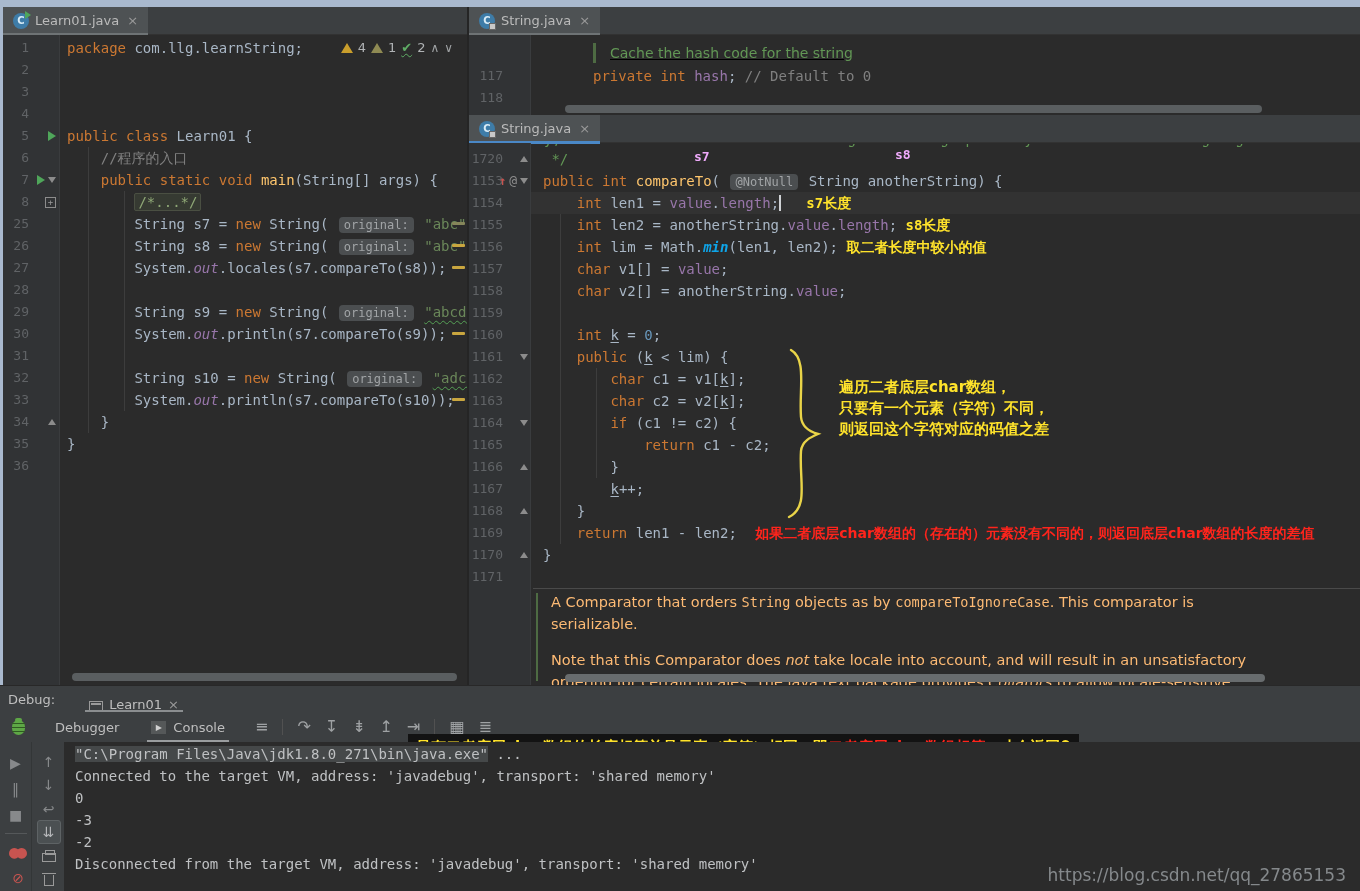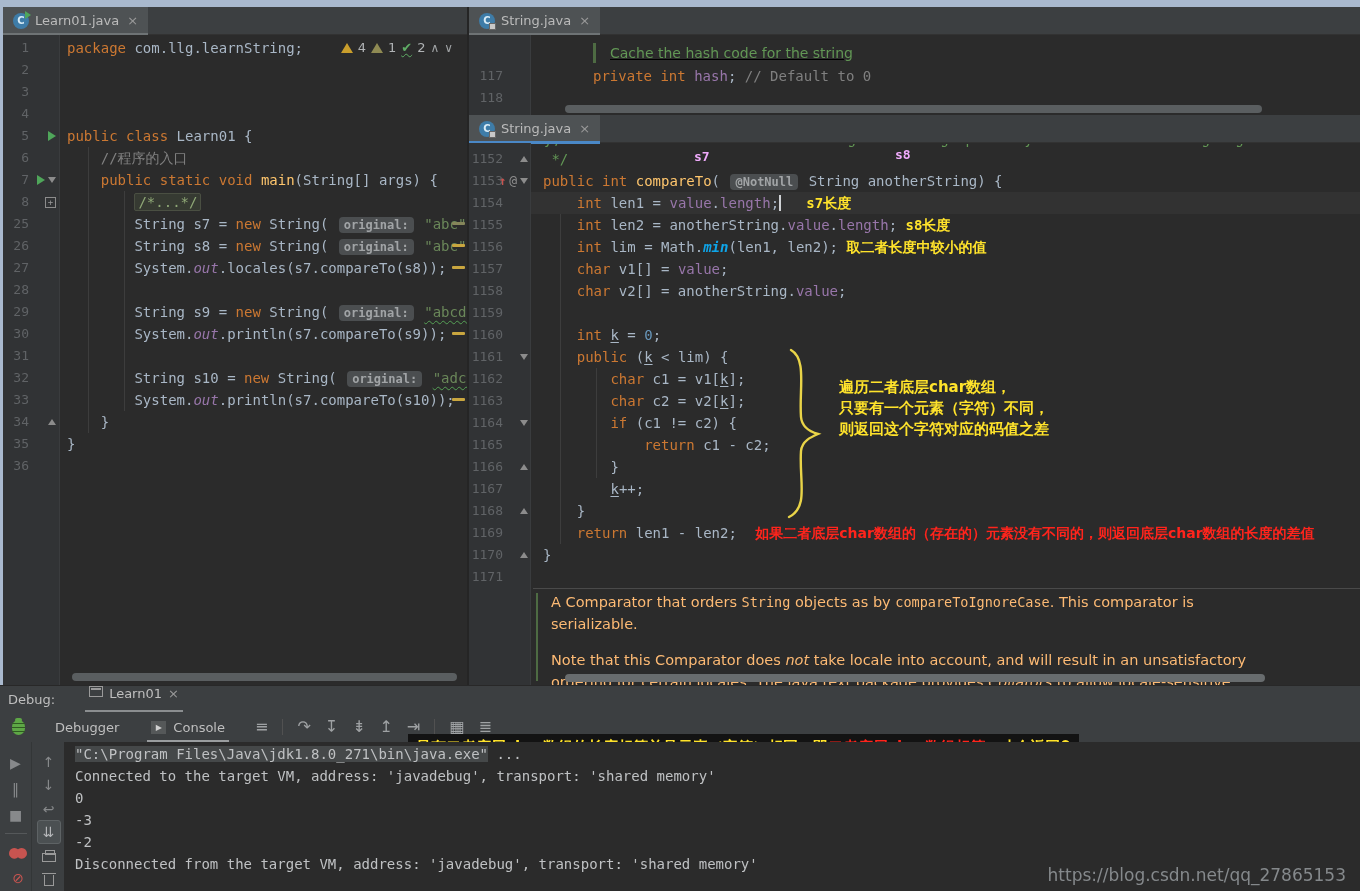--- a/index.html
+++ b/index.html
@@ -48,21 +48,21 @@
   .tk-doc { color:#629755; }
   .tk-str { color:#6a8759; }
   .tk-strw { color:#6a8759; text-decoration:underline wavy #55a055 1px; text-underline-offset:3px; }
   .tk-num { color:#6897bb; }
   .tk-fld { color:#9876aa; }
   .tk-fldi { color:#9876aa; font-style:italic; }
   .tk-iti { color:#0ea5e9; font-style:italic;font-weight:bold; }
   .tk-mth { color:#ffc66d; }
   .tk-und { color:#a9b7c6; text-decoration:underline; text-underline-offset:2px; }
   .tk-hint { background:#4b4e50; color:#a1a4a6; border-radius:4px; font-size:12px;
-    padding:1px 5px; margin:0 2px;font-weight:bold; }
+    padding:1px 5px; margin:0 2px; }
   .tk-fbox { background:#363a32; color:#8fa876; border:1px solid #4a4f42; border-radius:2px;
     padding:0 3px; }
   .tk-ann { color:#ffe32b; font-weight:bold; font-size:14px; font-family:"DejaVu Sans Mono", monospace; }
   .tk-annred { color:#ff241c; font-weight:bold; font-size:14px; margin-left:10px;
     font-family:"DejaVu Sans", sans-serif; }
   .caret-bar { display:inline-block; width:2px; height:16px; background:#cfd2d5;
     vertical-align:text-bottom; }
 
   .run-arrow { width:0; height:0; border-left:8px solid #4fa65a;
     border-top:5px solid transparent; border-bottom:5px solid transparent; display:inline-block; }
@@ -131,21 +131,21 @@
   #rb-javadoc .mono { font-family:"DejaVu Sans Mono", monospace; font-size:13.5px; }
   #rb-javadoc .it { font-style:italic; }
   #rb-javadoc .gap { height:14px; }
 
   
   #debug { left:0; top:685px; width:1360px; height:206px; background:#3c3f41;
     border-top:1px solid #282828; }
   #dbg-header { position:absolute; left:0; top:0; right:0; height:26px; display:flex;
     align-items:center; color:#bfbfbf; font-size:13px; }
   #dbg-label { margin-left:8px; }
-  #dbg-tab { display:flex; align-items:flex-start; gap:6px; margin-left:28px; position:relative;
+  #dbg-tab { display:flex; align-items:flex-end; gap:6px; margin-left:28px; position:relative;
     padding:0 6px; height:100%; }
   #dbg-tab::after { content:""; position:absolute; left:2px; right:2px; bottom:0; height:2px;
     background:#8b8e90; }
   .term-icon { width:14px; height:11px; border:1px solid #9a9a9a; position:relative; }
   .term-icon::before { content:""; position:absolute; left:1px; top:1px; width:10px; height:2px;
     background:#9a9a9a; }
   #dbg-toolbar { position:absolute; left:0; top:26px; right:0; height:30px; display:flex;
     align-items:center; color:#bfbfbf; font-size:13px; }
   .bug { width:13px; height:15px; margin-left:12px; background:#5ea746;
     border-radius:7px; position:relative; }
@@ -278,21 +278,21 @@
         <span class="close">×</span>
       </div>
     </div>
     <div class="gutter-col" id="rb-gutter"></div>
     <div id="rb-clip">
       <div>y, a value less than 0 if this string is lexicographically less than the string argument</div>
     </div>
     <div class="guide" style="left:91px;top:99px;height:330px;"></div>
     <div class="guide" style="left:127px;top:253px;height:110px;"></div>
     <div id="rb-rows" class="rows abs">
-        <div class="row"><span class="lnum">1152</span><span class="lmarks"><i class="fold-up"></i></span><span class="lcode"><span class="tk-doc"> */</span></span></div>
+        <div class="row"><span class="lnum">1720</span><span class="lmarks"><i class="fold-up"></i></span><span class="lcode"><span class="tk-doc"> */</span></span></div>
         <div class="row"><span class="lnum">1153</span><span class="lmarks"><i class="ov-circle"></i><i class="ov-arrow">↑</i><i class="ov-at">@</i><i class="fold-down"></i></span><span class="lcode"><span class="tk-kw">public int</span><span class="tk-pl"> </span><span class="tk-mth">compareTo</span><span class="tk-pl">( </span><span class="tk-hint">@NotNull</span><span class="tk-pl"> String anotherString) {</span></span></div>
         <div class="row cl"><span class="lnum">1154</span><span class="lmarks"></span><span class="lcode"><span class="tk-pl">    </span><span class="tk-kw">int</span><span class="tk-pl"> len1 = </span><span class="tk-fld">value</span><span class="tk-pl">.</span><span class="tk-fld">length</span><span class="tk-pl">;</span><span class="caret-bar"></span><span class="tk-ann">   s7长度</span></span></div>
         <div class="row"><span class="lnum">1155</span><span class="lmarks"></span><span class="lcode"><span class="tk-pl">    </span><span class="tk-kw">int</span><span class="tk-pl"> len2 = anotherString.</span><span class="tk-fld">value</span><span class="tk-pl">.</span><span class="tk-fld">length</span><span class="tk-pl">; </span><span class="tk-ann">s8长度</span></span></div>
         <div class="row"><span class="lnum">1156</span><span class="lmarks"></span><span class="lcode"><span class="tk-pl">    </span><span class="tk-kw">int</span><span class="tk-pl"> lim = Math.</span><span class="tk-iti">min</span><span class="tk-pl">(len1, len2); </span><span class="tk-ann">取二者长度中较小的值</span></span></div>
         <div class="row"><span class="lnum">1157</span><span class="lmarks"></span><span class="lcode"><span class="tk-pl">    </span><span class="tk-kw">char</span><span class="tk-pl"> v1[] = </span><span class="tk-fld">value</span><span class="tk-pl">;</span></span></div>
         <div class="row"><span class="lnum">1158</span><span class="lmarks"></span><span class="lcode"><span class="tk-pl">    </span><span class="tk-kw">char</span><span class="tk-pl"> v2[] = anotherString.</span><span class="tk-fld">value</span><span class="tk-pl">;</span></span></div>
         <div class="row"><span class="lnum">1159</span><span class="lmarks"></span><span class="lcode"></span></div>
         <div class="row"><span class="lnum">1160</span><span class="lmarks"></span><span class="lcode"><span class="tk-pl">    </span><span class="tk-kw">int</span><span class="tk-pl"> </span><span class="tk-und">k</span><span class="tk-pl"> = </span><span class="tk-num">0</span><span class="tk-pl">;</span></span></div>
         <div class="row"><span class="lnum">1161</span><span class="lmarks"><i class="fold-down"></i></span><span class="lcode"><span class="tk-pl">    </span><span class="tk-kw">public</span><span class="tk-pl"> (</span><span class="tk-und">k</span><span class="tk-pl"> &lt; lim) {</span></span></div>
         <div class="row"><span class="lnum">1162</span><span class="lmarks"></span><span class="lcode"><span class="tk-pl">        </span><span class="tk-kw">char</span><span class="tk-pl"> c1 = v1[</span><span class="tk-und">k</span><span class="tk-pl">];</span></span></div>

